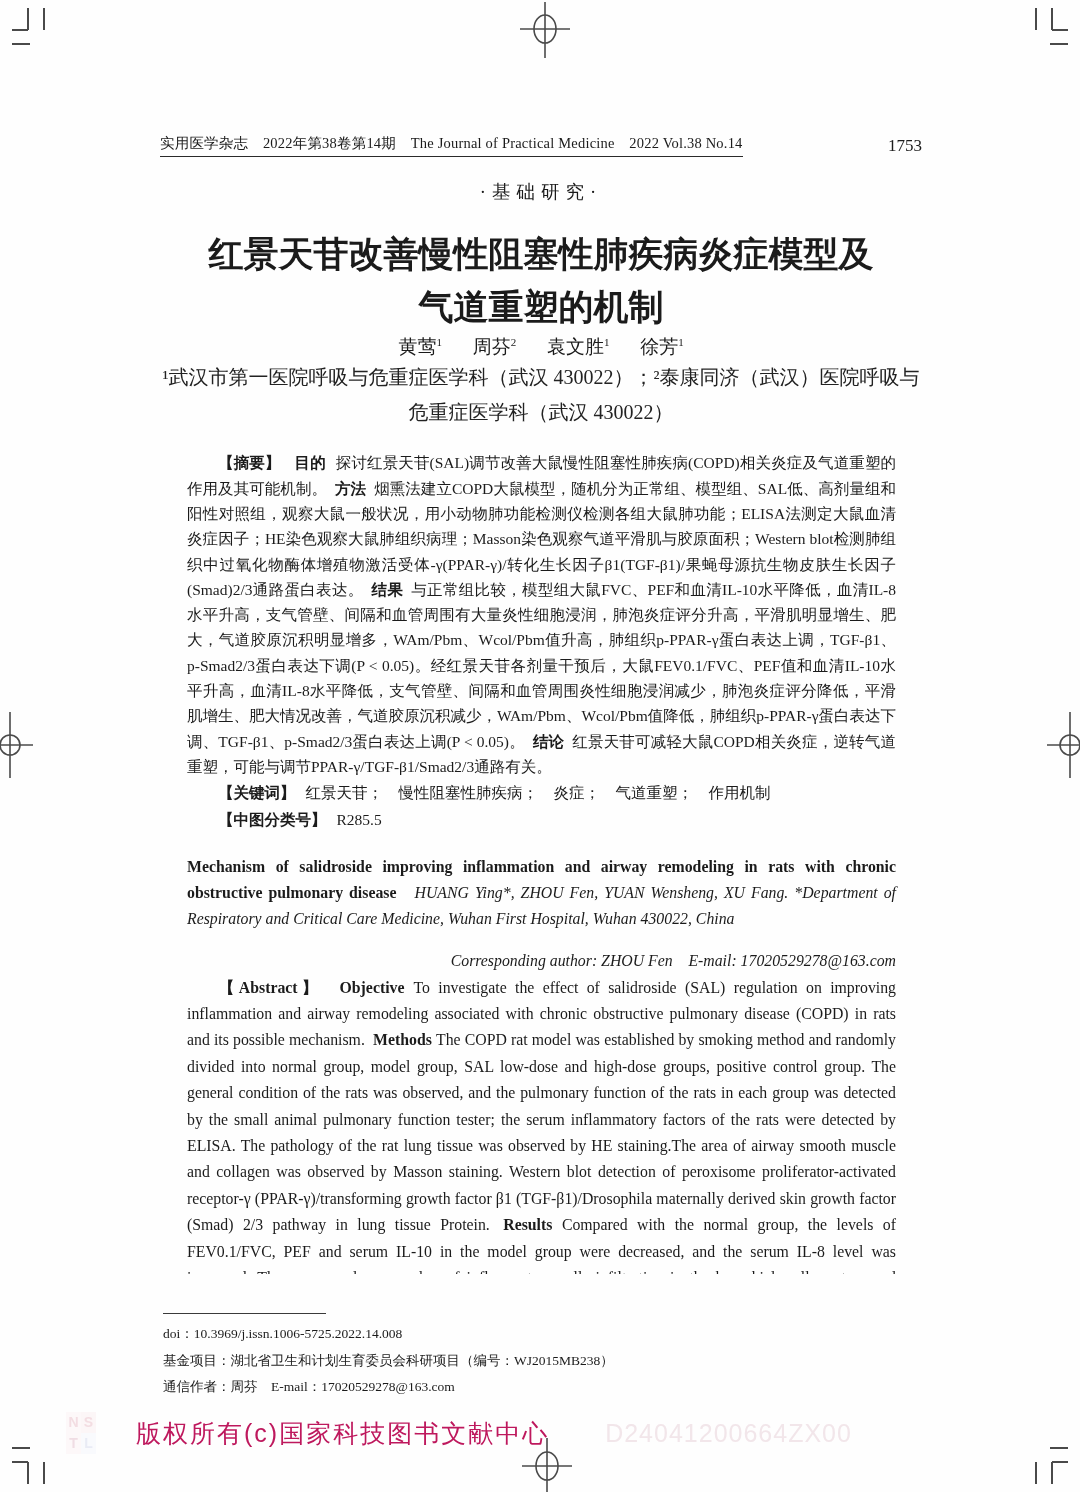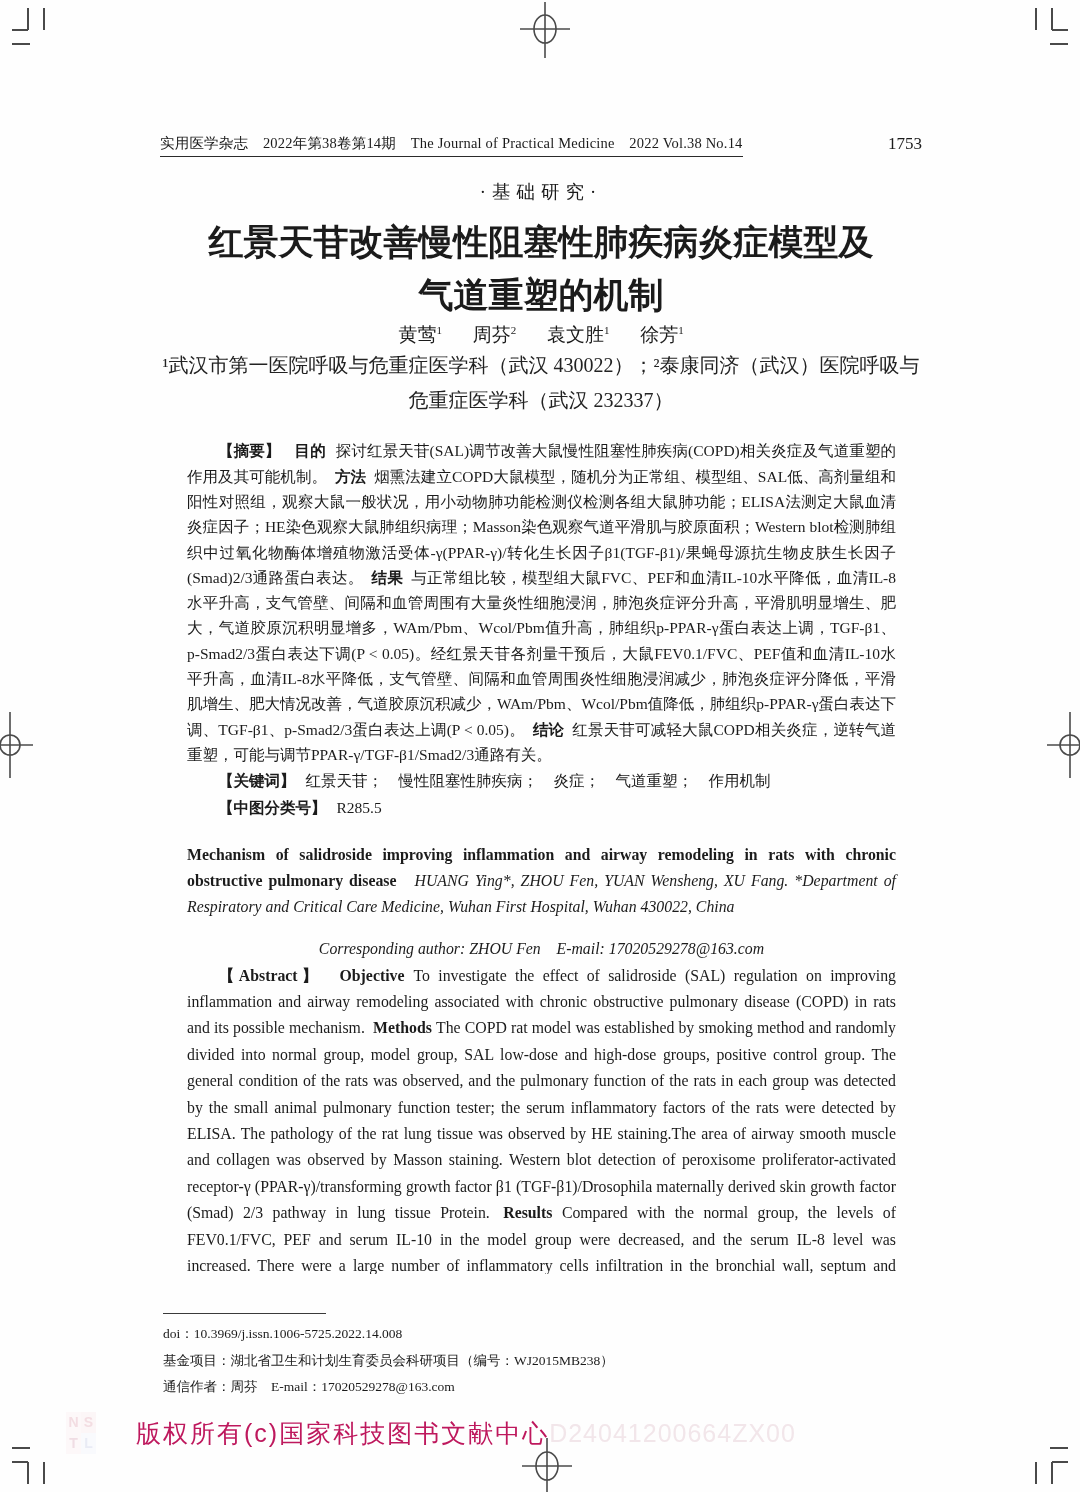--- a/index.html
+++ b/index.html
@@ -5,71 +5,71 @@
   html,body { margin:0; padding:0; background:#ffffff; }
   .page {
     position:relative; width:1080px; height:1492px;
     background:#fefefe; overflow:hidden;
     font-family:"Liberation Serif","DejaVu Serif",serif;
     color:#1b1b1b;
   }
   .main { position:absolute; left:160px; top:134px; width:762px; height:1140px; overflow:hidden; }
 
   
-  .header { display:flex; justify-content:space-between; align-items:flex-start; }
+  .header { display:flex; justify-content:space-between; align-items:center; }
   .journal-info { font-size:14.5px; border-bottom:1.5px solid #2a2a2a; padding-bottom:3px; letter-spacing:0.2px; }
   .page-number { font-size:17px; padding-right:0px; }
 
   
   .section-label { text-align:center; margin-top:22px; font-size:18.5px; letter-spacing:6px;
     font-family:"Liberation Serif","DejaVu Serif",serif; }
 
   
-  .title-block { text-align:center; margin-top:12px; font-weight:700; font-size:35px; line-height:1.52; }
+  .title-block { text-align:center; margin-top:24px; font-weight:700; font-size:35px; line-height:1.52; }
 
   
   .authors-line { text-align:center; font-size:19px; }
   .author { margin:0 13px; }
   .author sup { font-size:11px; }
 
   
   .affiliations { text-align:center; margin-top:0; font-size:20px; line-height:1.75; color:#222; }
 
   
   .abstract-cn { margin:20px 26px 0 27px; font-size:15.5px; line-height:25.3px; text-align:justify; text-indent:2em; }
   .lab { font-weight:700; font-family:Liberation Sans, sans-serif; }
   .seclab { font-weight:700; font-family:"Liberation Sans","DejaVu Sans",sans-serif; margin:0 8px; }
   .lab-gap { margin-right:10px; }
   .kw-line, .clc-line { margin:1px 26px 0 27px; font-size:15.5px; line-height:25.3px; text-indent:2em; }
 
   
   .en-block { margin:22px 26px 16px 27px; font-size:15.8px; line-height:26.2px; text-align:justify; }
   .en-title { font-weight:700; }
   .en-authors { font-style:italic; }
-  .en-corresponding { margin:0 26px 0 27px; font-size:15.8px; line-height:26.2px; font-style:italic; text-align:center; }
+  .en-corresponding { margin:0 26px 0 27px; font-size:15.8px; line-height:26.2px; font-style:italic; text-align:right; }
   .abstract-en { margin:0 26px 0 27px; font-size:15.8px; line-height:26.4px; text-align:justify; text-indent:2em; }
   .en-lab { font-weight:700; font-style:normal; }
   .en-lab-gap { margin-right:9px; }
 
   
   .footnotes { position:absolute; left:163px; top:1313px; width:700px; font-size:13.5px; line-height:26.5px;
     background:#fefefe; z-index:3; }
   .fn-rule { width:163px; border-top:1.5px solid #3a3a3a; margin-bottom:7px; }
 
   
   .watermark { position:absolute; left:66px; top:1412px; display:flex; align-items:center; z-index:1;
     font-family:"Liberation Sans","DejaVu Sans",sans-serif; }
   .nstl-logo { width:30px; height:42px; display:grid; grid-template-columns:15px 15px; grid-template-rows:21px 21px; }
   .nstl-cell { font-size:14px; font-weight:700; text-align:center; line-height:21px; }
   .nstl-n { color:#f3dde2; background:#fdf8f9; }
   .nstl-s { color:#f3dde2; background:#fcf6f7; }
   .nstl-t { color:#f0dde4; background:#fdf8f9; }
   .nstl-l { color:#e9ebf5; background:#f9fafd; }
   .wm-text { margin-left:40px; font-size:25px; letter-spacing:2px; color:#be185d; }
-  .wm-code { font-size:25px; letter-spacing:1px; color:#f2e6ea; }
+  .wm-code { margin-left:56px; font-size:25px; letter-spacing:1px; color:#f2e6ea; }
 
   
   .mark { position:absolute; z-index:2; }
   svg.markline { display:block; }
 </style>
 </head>
 <body>
 
 <div class="page">
 
@@ -151,21 +151,21 @@
 
     <div class="authors-line">
       <span class="author"><span>黄莺</span><sup>1</sup></span>
       <span class="author"><span>周芬</span><sup>2</sup></span>
       <span class="author"><span>袁文胜</span><sup>1</sup></span>
       <span class="author"><span>徐芳</span><sup>1</sup></span>
     </div>
 
     <div class="affiliations">
       <div>¹武汉市第一医院呼吸与危重症医学科（武汉 430022）；²泰康同济（武汉）医院呼吸与</div>
-      <div>危重症医学科（武汉 232337）</div>
+      <div>危重症医学科（武汉 430022）</div>
     </div>
 
     <p class="abstract-cn">
       <span class="lab lab-gap">【摘要】</span>
       <span class="lab lab-gap">目的</span><span>探讨红景天苷(SAL)调节改善大鼠慢性阻塞性肺疾病(COPD)相关炎症及气道重塑的作用及其可能机制。</span><span class="seclab">方法</span><span>烟熏法建立COPD大鼠模型，随机分为正常组、模型组、SAL低、高剂量组和阳性对照组，观察大鼠一般状况，用小动物肺功能检测仪检测各组大鼠肺功能；ELISA法测定大鼠血清炎症因子；HE染色观察大鼠肺组织病理；Masson染色观察气道平滑肌与胶原面积；Western blot检测肺组织中过氧化物酶体增殖物激活受体-γ(PPAR-γ)/转化生长因子β1(TGF-β1)/果蝇母源抗生物皮肤生长因子(Smad)2/3通路蛋白表达。</span><span class="seclab">结果</span><span>与正常组比较，模型组大鼠FVC、PEF和血清IL-10水平降低，血清IL-8水平升高，支气管壁、间隔和血管周围有大量炎性细胞浸润，肺泡炎症评分升高，平滑肌明显增生、肥大，气道胶原沉积明显增多，WAm/Pbm、Wcol/Pbm值升高，肺组织p-PPAR-γ蛋白表达上调，TGF-β1、p-Smad2/3蛋白表达下调(P &lt; 0.05)。经红景天苷各剂量干预后，大鼠FEV0.1/FVC、PEF值和血清IL-10水平升高，血清IL-8水平降低，支气管壁、间隔和血管周围炎性细胞浸润减少，肺泡炎症评分降低，平滑肌增生、肥大情况改善，气道胶原沉积减少，WAm/Pbm、Wcol/Pbm值降低，肺组织p-PPAR-γ蛋白表达下调、TGF-β1、p-Smad2/3蛋白表达上调(P &lt; 0.05)。</span><span class="seclab">结论</span><span>红景天苷可减轻大鼠COPD相关炎症，逆转气道重塑，可能与调节PPAR-γ/TGF-β1/Smad2/3通路有关。</span>
     </p>
 
     <p class="kw-line">
       <span class="lab lab-gap">【关键词】</span><span>红景天苷；　慢性阻塞性肺疾病；　炎症；　气道重塑；　作用机制</span>
     </p>

